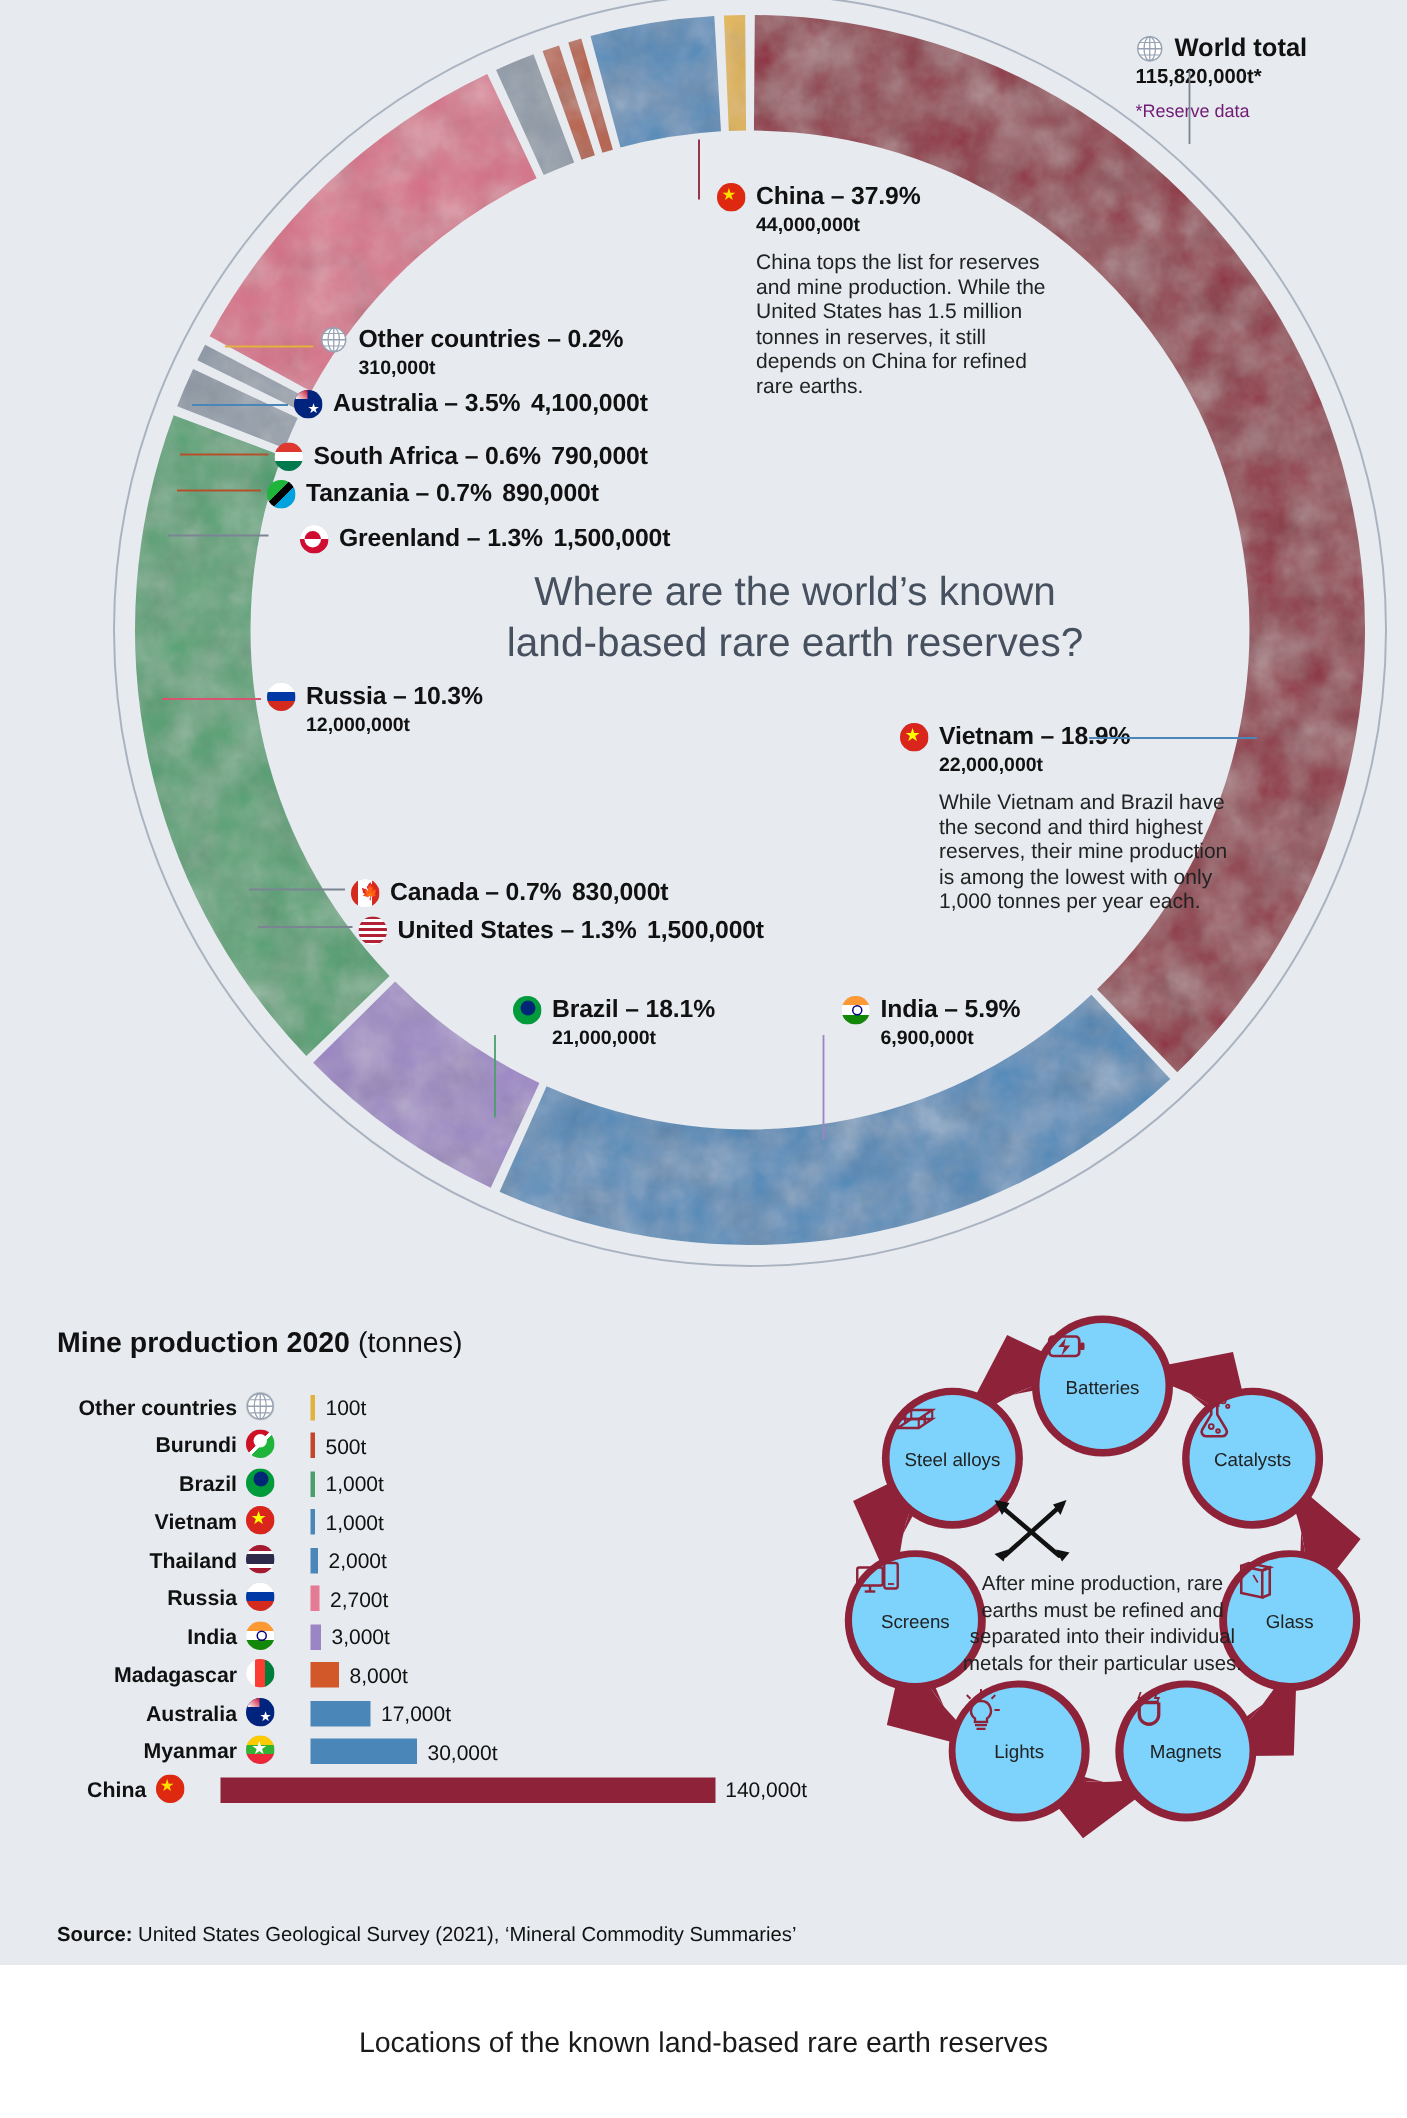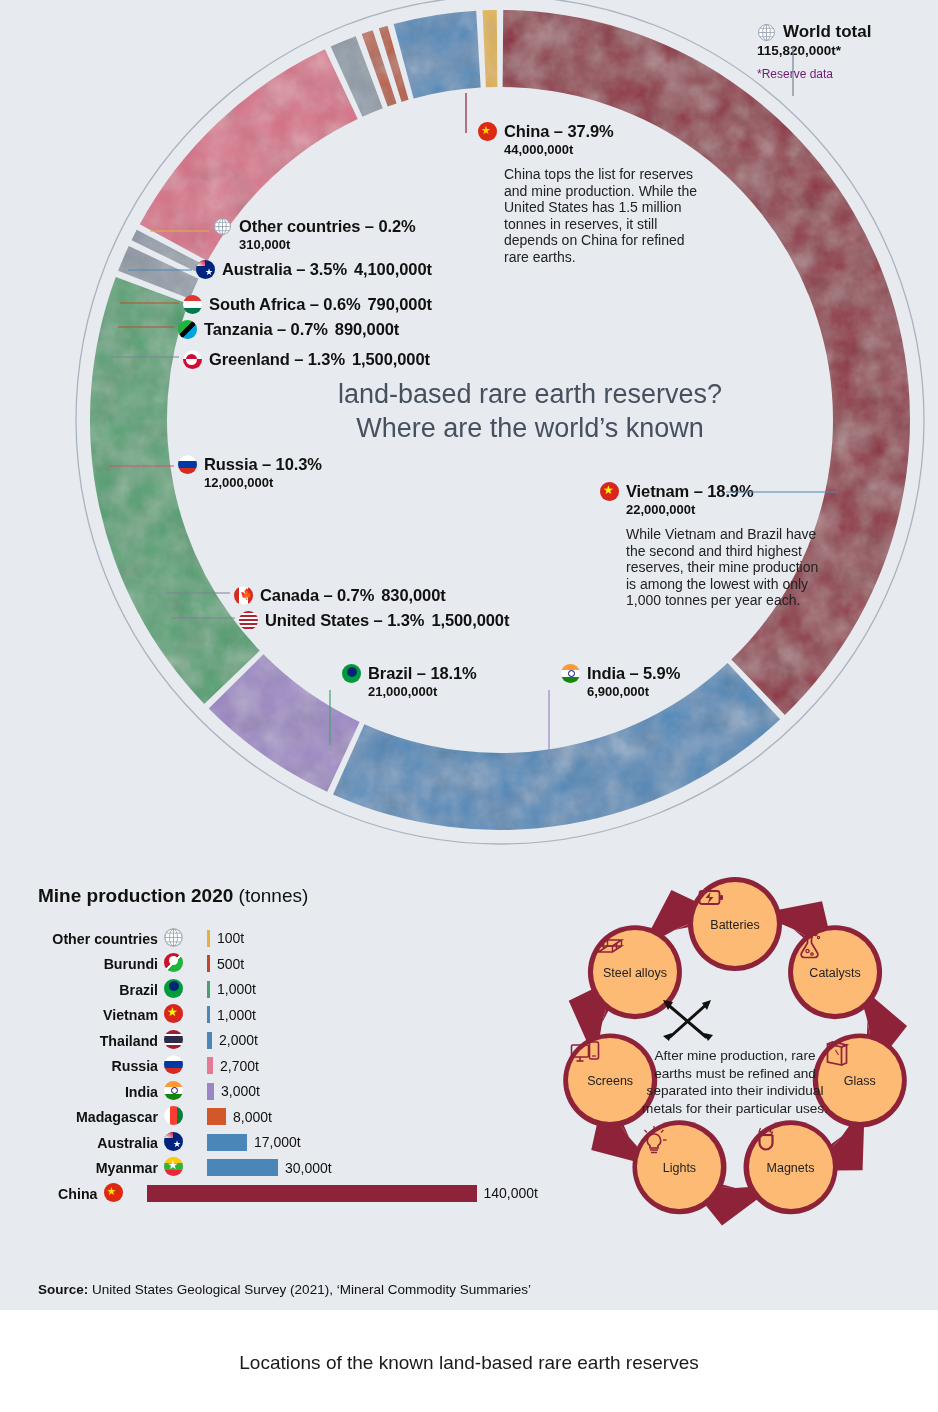--- a/index.html
+++ b/index.html
@@ -46,21 +46,21 @@
   .brow{display:flex;align-items:flex-end;height:25.5px;}
   .blabel{width:120px;text-align:right;font-size:14.2px;font-weight:bold;color:#111;padding-right:6px;white-space:nowrap;}
   .bflag{width:19px;height:19px;border-radius:50%;overflow:hidden;position:relative;flex:0 0 auto;
          box-shadow:0 0 0 0.5px rgba(0,0,0,.18) inset;}
   .btrack{margin-left:24px;display:flex;align-items:center;flex:1 1 auto;}
   .bbar{height:17px;}
   .bval{font-size:14px;color:#111;margin-left:7px;white-space:nowrap;}
   
   #uses{position:absolute;left:540px;top:862px;width:390px;height:382px;}
   #uses svg{position:absolute;left:0;top:0;}
-  .use-node{position:absolute;width:84px;height:84px;border-radius:50%;background:#fdba74;
+  .use-node{position:absolute;width:84px;height:84px;border-radius:50%;background:#7dd3fc;
             display:flex;flex-direction:column;align-items:center;justify-content:center;}
   .use-label{font-size:12.5px;color:#222;margin-top:2px;}
   .use-ico{width:34px;height:30px;}
   #uses-text{position:absolute;left:100px;top:185px;width:190px;text-align:center;
              font-size:13.6px;line-height:17.5px;color:#222;}
   
   #source{position:absolute;left:38px;top:1282px;font-size:13.5px;color:#111;}
   #source b{font-weight:bold;}
   #caption{position:absolute;left:0;top:1352px;width:938px;text-align:center;
            font-size:19px;color:#1a1a1a;}
@@ -94,22 +94,22 @@
         <path d="M79.78746748959787 232.1762746181084 A410 410 0 0 1 264.84797347015194 57.295579197539894 L297.7423784525869 126.9156777384897 A333 333 0 0 0 147.43713822935632 268.95292548251246 Z" fill="#d86d86" filter="url(#tex)"></path>
         <path d="M270.69235350743566 54.59014362345914 A410 410 0 0 1 295.67794333588006 44.24077345262617 L322.78232958743433 116.31262819445004 A333 333 0 0 0 302.48915540969773 124.71833616246806 Z" fill="#8b97a5" filter="url(#tex)"></path>
         <path d="M301.72357593257084 42.021204536927314 A410 410 0 0 1 312.69068327046926 38.26632442928411 L336.59999397333235 111.46020984134537 A333 333 0 0 0 327.6925628915758 114.50990514828487 Z" fill="#b5502a" filter="url(#tex)"></path>
         <path d="M318.8280596142267 36.314717071030884 A410 410 0 0 1 327.4702734479986 33.74492946554034 L348.6039050199598 107.78795490737787 A333 333 0 0 0 341.58474110131095 109.87512386500799 Z" fill="#b5502a" filter="url(#tex)"></path>
         <path d="M333.67684545578163 32.02602761322021 A410 410 0 0 1 416.18443266492744 18.69226888255747 L420.6571123839533 95.56225740949179 A333 333 0 0 0 353.6448525287202 106.39187120781054 Z" fill="#4a87b8" filter="url(#tex)"></path>
         <path d="M422.61649714321044 18.368685488489575 A410 410 0 0 1 436.77990063562845 18.012645365636217 L437.3846510040592 95.01027050428502 A333 333 0 0 0 425.8812037772904 95.29944455528545 Z" fill="#e2b23c" filter="url(#tex)"></path>
       </g>
   </svg>
 
   <div class="center-title">
+    <div>Where are the world’s known</div>
     <div>land-based rare earth reserves?</div>
-    <div>Where are the world’s known</div>
   </div>
 </div>
 
 <div id="world-total">
   <div class="row">
     <svg class="globe" viewBox="0 0 20 20">
       <circle cx="10" cy="10" r="8.4" fill="#fff" stroke="#96a2b2" stroke-width="1"></circle>
       <ellipse cx="10" cy="10" rx="4" ry="8.4" fill="none" stroke="#96a2b2" stroke-width="0.9"></ellipse>
       <line x1="1.6" y1="10" x2="18.4" y2="10" stroke="#96a2b2" stroke-width="0.9"></line>
       <line x1="3" y1="5.6" x2="17" y2="5.6" stroke="#96a2b2" stroke-width="0.8"></line>
@@ -180,21 +180,21 @@
 </div>
 
 <div class="callout row" style="left:178px;top:320px;">
   <span class="flag" id="f-tz">
       <span style="position:absolute;inset:0;background:linear-gradient(135deg,#1eb53a 0 42%,#000 42% 58%,#00a3dd 58%);"></span>
     </span>
   <span class="co-head">Tanzania – 0.7%</span>
   <span class="co-head tsmall">890,000t</span>
 </div>
 
-<div class="callout row" style="left:183px;top:350px;">
+<div class="callout row" style="left:200px;top:350px;">
   <span class="flag" id="f-gl">
       <span style="position:absolute;inset:0;background:linear-gradient(#fff 0 50%,#d00c33 50%);"></span>
       <span style="position:absolute;left:3px;top:3.5px;width:11px;height:11px;border-radius:50%;background:linear-gradient(#d00c33 0 50%,#fff 50%);"></span>
     </span>
   <span class="co-head">Greenland – 1.3%</span>
   <span class="co-head tsmall">1,500,000t</span>
 </div>
 
 <div class="callout" style="left:178px;top:455px;">
   <div class="row">

